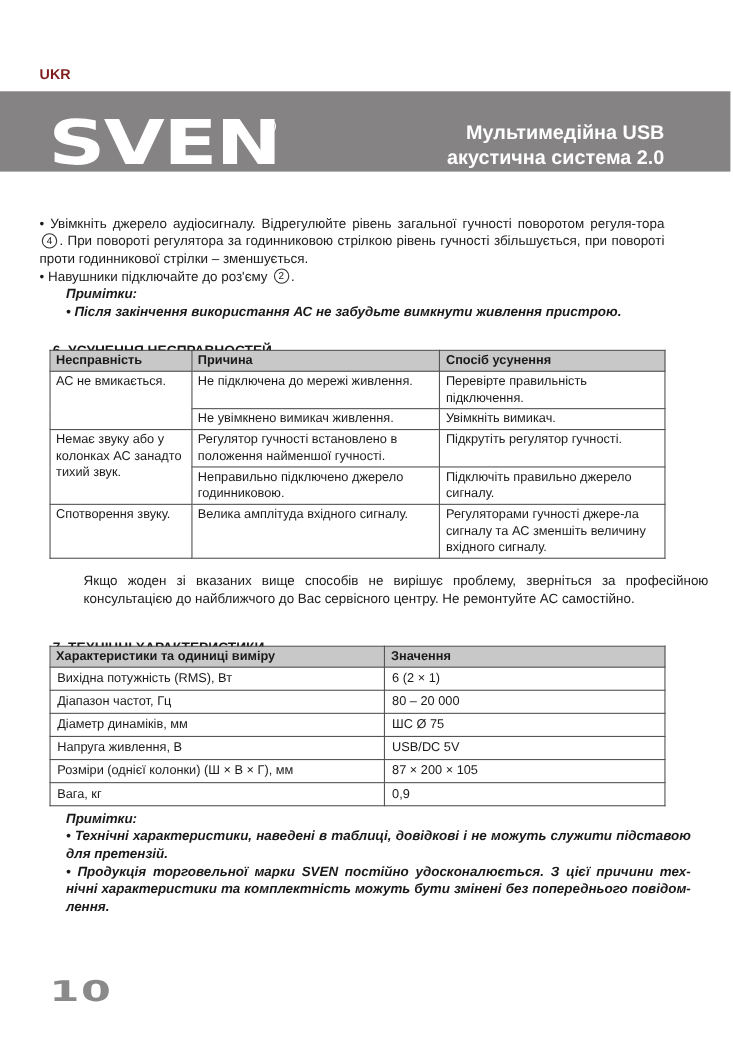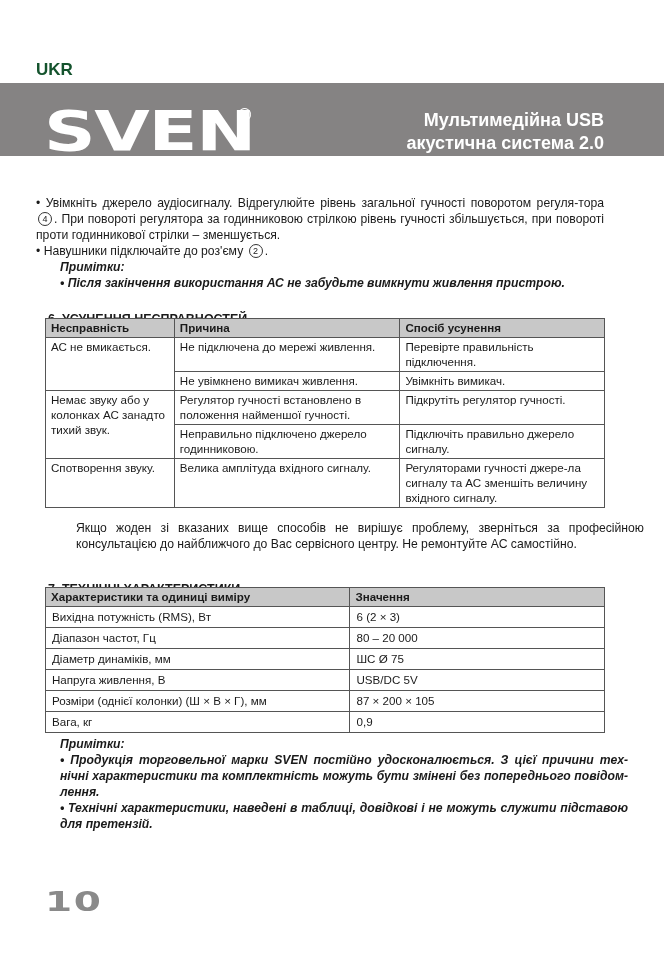--- a/index.html
+++ b/index.html
@@ -1,18 +1,18 @@
 <!DOCTYPE html>
 <html><head>
 <meta charset="utf-8">
 <style>
   html, body { margin:0; padding:0; background:#ffffff; }
   body { width:666px; height:965px; position:relative; overflow:hidden;
          font-family:"Liberation Sans", sans-serif; color:#1a1a1a; }
-  .lang { position:absolute; left:36px; top:60px; font-size:17px; font-weight:bold; color:#14532d; }
+  .lang { position:absolute; left:36px; top:60px; font-size:13px; font-weight:bold; color:#7f1d1d; }
   .banner { position:absolute; left:0; top:83px; width:664px; height:73px; background:#858383; }
   .logo { position:absolute; left:44px; top:18px; font-family:"DejaVu Sans", sans-serif; font-weight:bold;
           font-size:56px; letter-spacing:-1px; color:#ffffff; transform:scaleX(1.28); transform-origin:left top; line-height:60px; }
   .reg { position:absolute; left:238px; top:22px; font-size:18px; color:#ffffff; }
   .title { position:absolute; right:60px; top:26px; text-align:right; color:#ffffff; font-weight:bold; font-size:18px; line-height:23px; }
   .body { position:absolute; left:36px; width:568px; font-size:12.2px; line-height:16px; }
   .just { text-align:justify; }
   .bi { font-weight:bold; font-style:italic;margin-left:24px; }
   .circ { display:inline-block; width:12px; height:12px; border:1px solid #333; border-radius:50%; font-size:9px;
           line-height:12px; text-align:center; margin:0 2px; vertical-align:1px; }
@@ -102,21 +102,21 @@
       <col style="width:305px">
       <col style="width:255px">
     </colgroup>
   <tbody>
       <tr>
     <th>Характеристики та одиниці виміру</th>
     <th>Значення</th>
   </tr>
   <tr>
     <td>Вихідна потужність (RMS), Вт</td>
-    <td>6 (2 × 3)</td>
+    <td>6 (2 × 1)</td>
   </tr>
   <tr>
     <td>Діапазон частот, Гц</td>
     <td>80 – 20 000</td>
   </tr>
   <tr>
     <td>Діаметр динаміків, мм</td>
     <td>ШС Ø 75</td>
   </tr>
   <tr>
@@ -129,17 +129,17 @@
   </tr>
   <tr>
     <td>Вага, кг</td>
     <td>0,9</td>
   </tr>
 </tbody>
   </table>
 
 <div class="body just bi" style="top:736px;">
   <div>Примітки:</div>
+  <div>• Технічні характеристики, наведені в таблиці, довідкові і не можуть служити підставою для претензій.</div>
   <div>• Продукція торговельної марки SVEN постійно удосконалюється. З цієї причини тех-нічні характеристики та комплектність можуть бути змінені без попереднього повідом-лення.</div>
-  <div>• Технічні характеристики, наведені в таблиці, довідкові і не можуть служити підставою для претензій.</div>
 </div>
 
 <div class="pagenum">10</div>
 
 </body></html>

